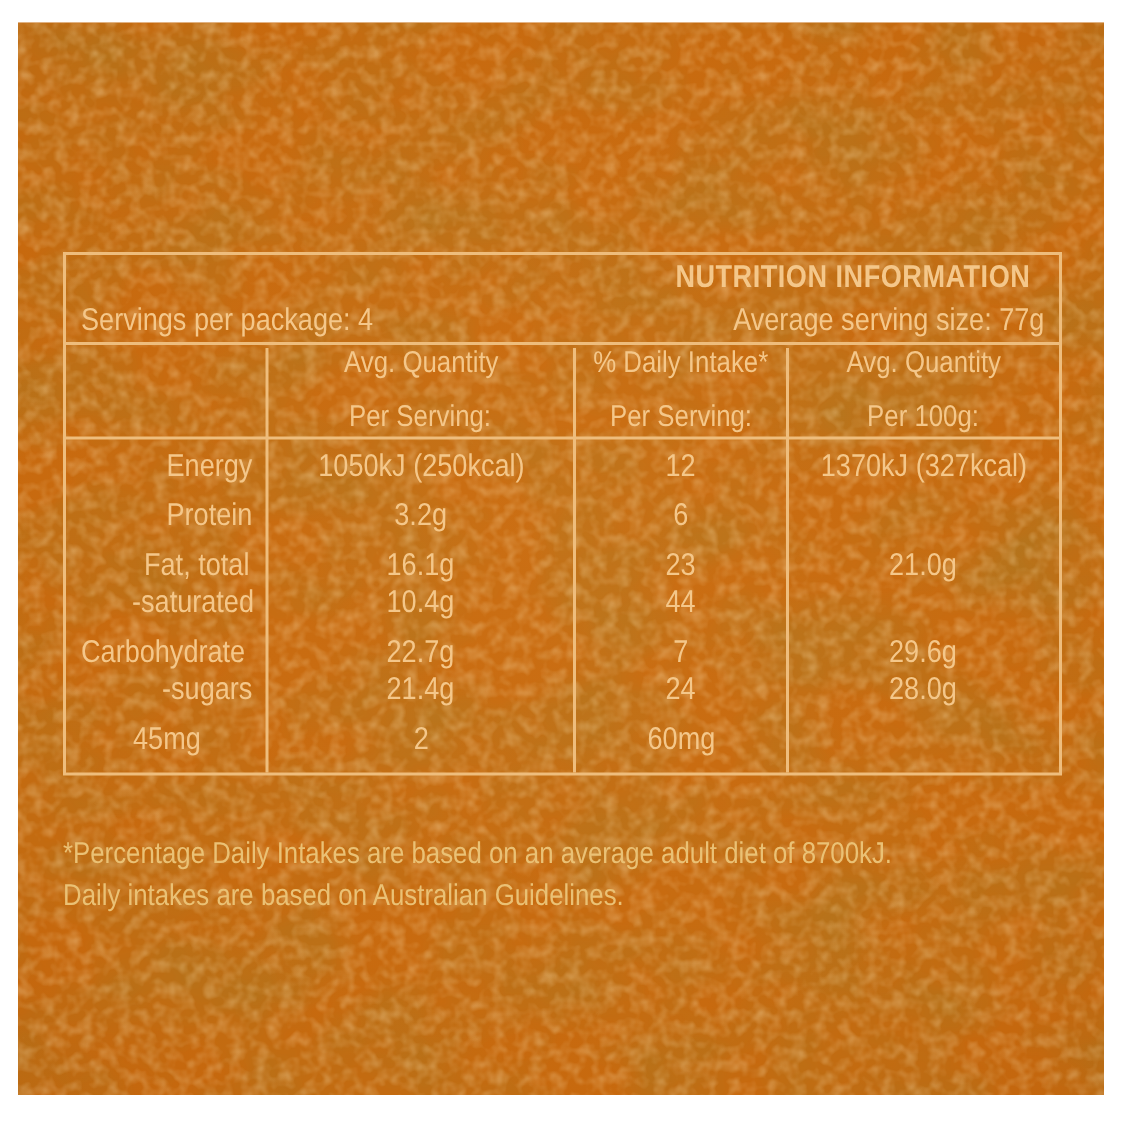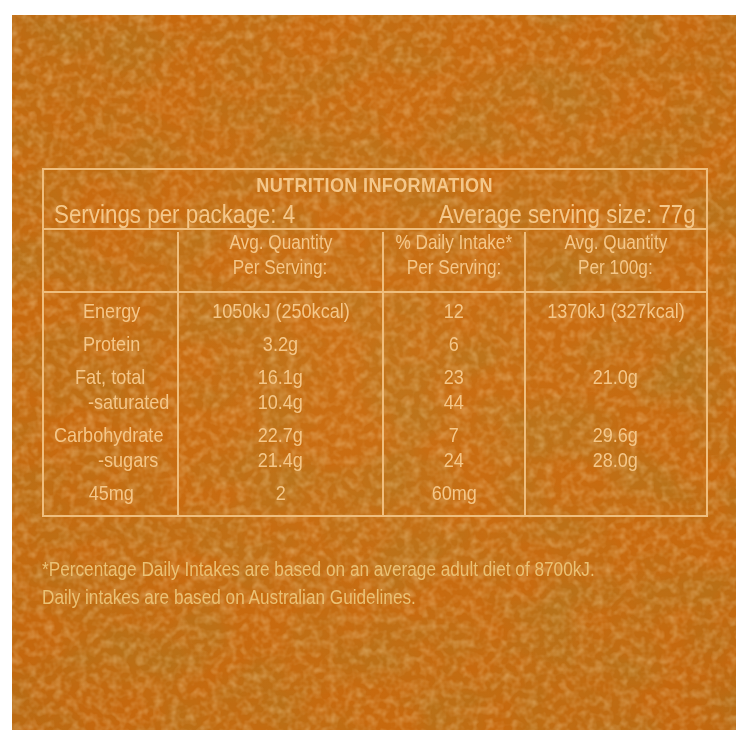--- a/index.html
+++ b/index.html
@@ -46,57 +46,57 @@
   
   .panel {
     position: absolute;
     left: 30px; top: 153px;
     width: 666px; height: 349px;
     border: 2px solid var(--lines);
     color: var(--text);
   }
   .panel-title {
     height: 30px; line-height: 30px;
-    text-align: center;
+    text-align: right;
     font-size: 21px; font-weight: bold;
     letter-spacing: 0.4px;
   }
   .servings-row {
     height: 30px; line-height: 28px;
     display: flex;
     justify-content: space-between;
     padding: 0 10px;
-    font-size: 26px;
+    font-size: 21px;
     border-bottom: 2px solid var(--lines);
     gap: 45px;
   }
   .header-row {
     height: 63px;
     display: grid;
     grid-template-columns: 134px 205px 142px 181px;
     border-bottom: 2px solid var(--lines);
     font-size: 20px;
   }
   .header-cell {
     display: flex; flex-direction: column;
-    justify-content: flex-start; align-items: center;
+    justify-content: space-between; align-items: center;
     text-align: center; line-height: 25px;
   }
   .data-section {
     height: 218px;
     padding-top: 5px;
     font-size: 21px;
   }
   .row {
     display: grid;
     grid-template-columns: 134px 205px 142px 181px;
     line-height: 25px;
   }
   .row.gap { margin-top: 8px; }
-  .row-label   { text-align: center; padding-left: 10px; }
+  .row-label   { text-align: right; padding-left: 10px; }
   .row-label.indent { padding-left: 44px; }
   .val { text-align: center; }
   .divider {
     position: absolute;
     width: 2px; top: 62px; bottom: 0;
     background: var(--lines);
   }
   .divider.d1 { left: 133px; }
   .divider.d2 { left: 338px; }
   .divider.d3 { left: 480px; }

